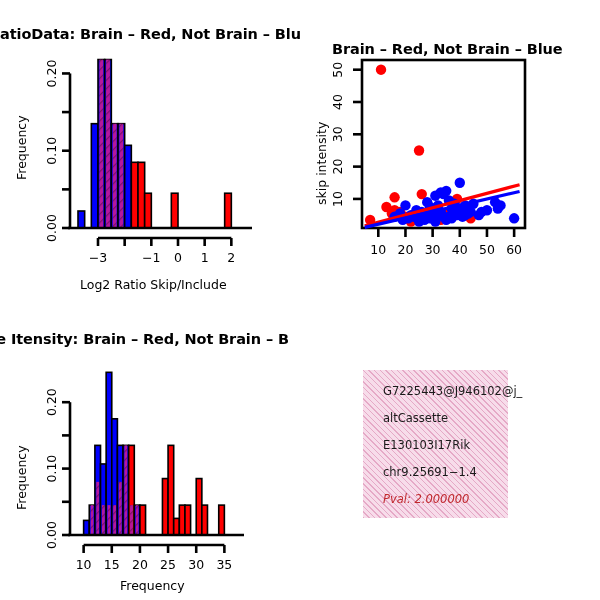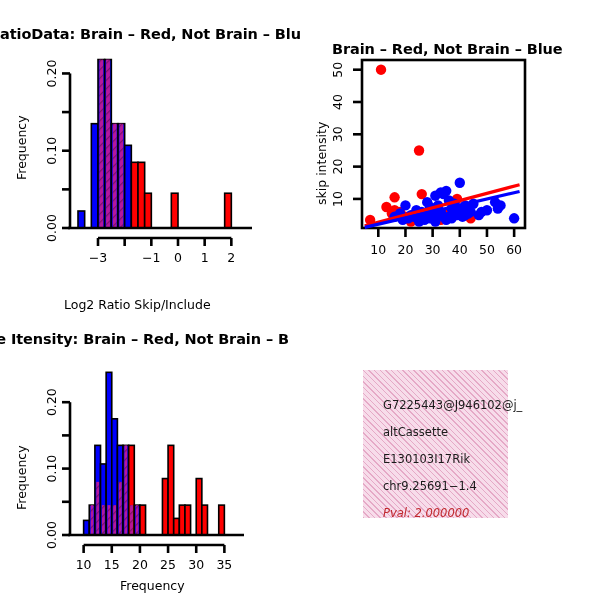--- a/index.html
+++ b/index.html
@@ -13,36 +13,36 @@
   .vert{transform:rotate(-90deg);transform-origin:left top;white-space:nowrap;}
   svg{display:block;overflow:visible;}
 
   
   #infobox{position:absolute;left:363px;top:370px;width:145px;height:148px;
            background:#f7dcea;}
   #infobox .hatch{position:absolute;inset:0;
       background-image:repeating-linear-gradient(45deg,
         rgba(226,160,192,.85) 0px,rgba(226,160,192,.85) 1px,
         rgba(247,220,234,0) 1px,rgba(247,220,234,0) 4px);}
-  #infobox .lines{position:relative;padding:22px 0 0 20px;}
+  #infobox .lines{position:relative;padding:8px 0 0 20px;}
   #infobox .tline{font-size:11.5px;line-height:27px;white-space:nowrap;color:#1a1a1a;}
   #infobox .tline.pv{color:#c0282d;font-style:italic;}
 </style>
 </head>
 <body>
 
 <div id="root">
 
   <div class="panel" style="left:0;top:0;width:300px;height:310px;">
 
     <div class="ptitle" style="position:absolute;left:-11px;top:26px;">RatioData: Brain – Red, Not Brain – Blu</div>
 
     <div class="axlab vert" style="position:absolute;left:14px;top:180px;">Frequency</div>
 
-    <div class="axlab" style="position:absolute;left:64px;top:277px;margin-top:20px;">Log2 Ratio Skip/Include</div>
+    <div class="axlab" style="position:absolute;left:80px;top:277px;">Log2 Ratio Skip/Include</div>
 
     <svg id="svg-ratio" width="300" height="260" style="position:absolute;left:0;top:50px;">
         <defs>
           <pattern id="svg-ratio-hatch" width="6" height="6" patternUnits="userSpaceOnUse" patternTransform="rotate(45)">
             <rect width="6" height="6" fill="#b5179e"></rect>
             <line x1="0" y1="0" x2="0" y2="6" stroke="#7a1169" stroke-width="2.4"></line>
           </pattern>
         </defs>
         <g>
           <rect x="78" y="161" width="6.666666666666671" height="17" fill="#0000ff" stroke="#000" stroke-width="1.6"></rect>

